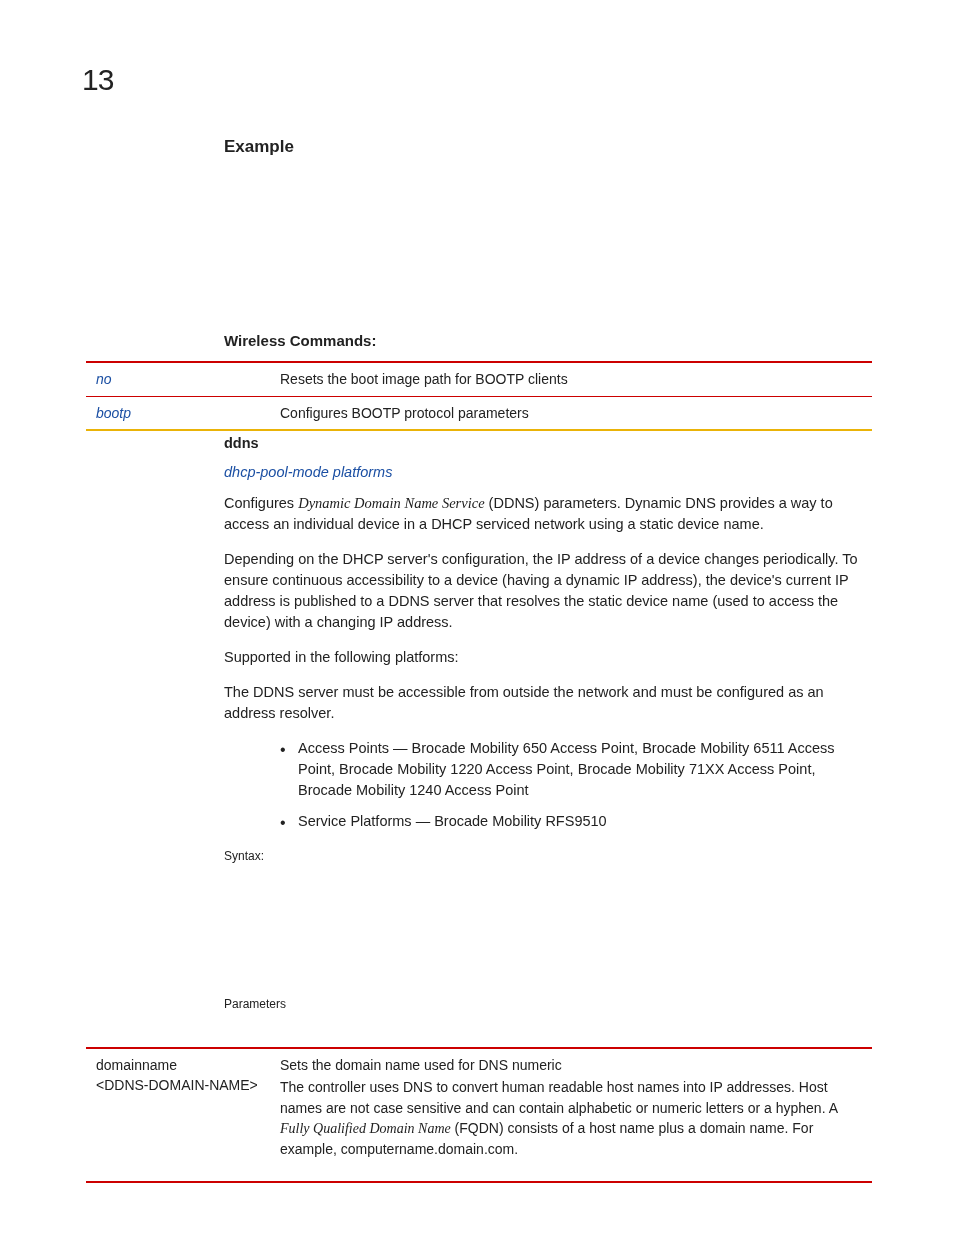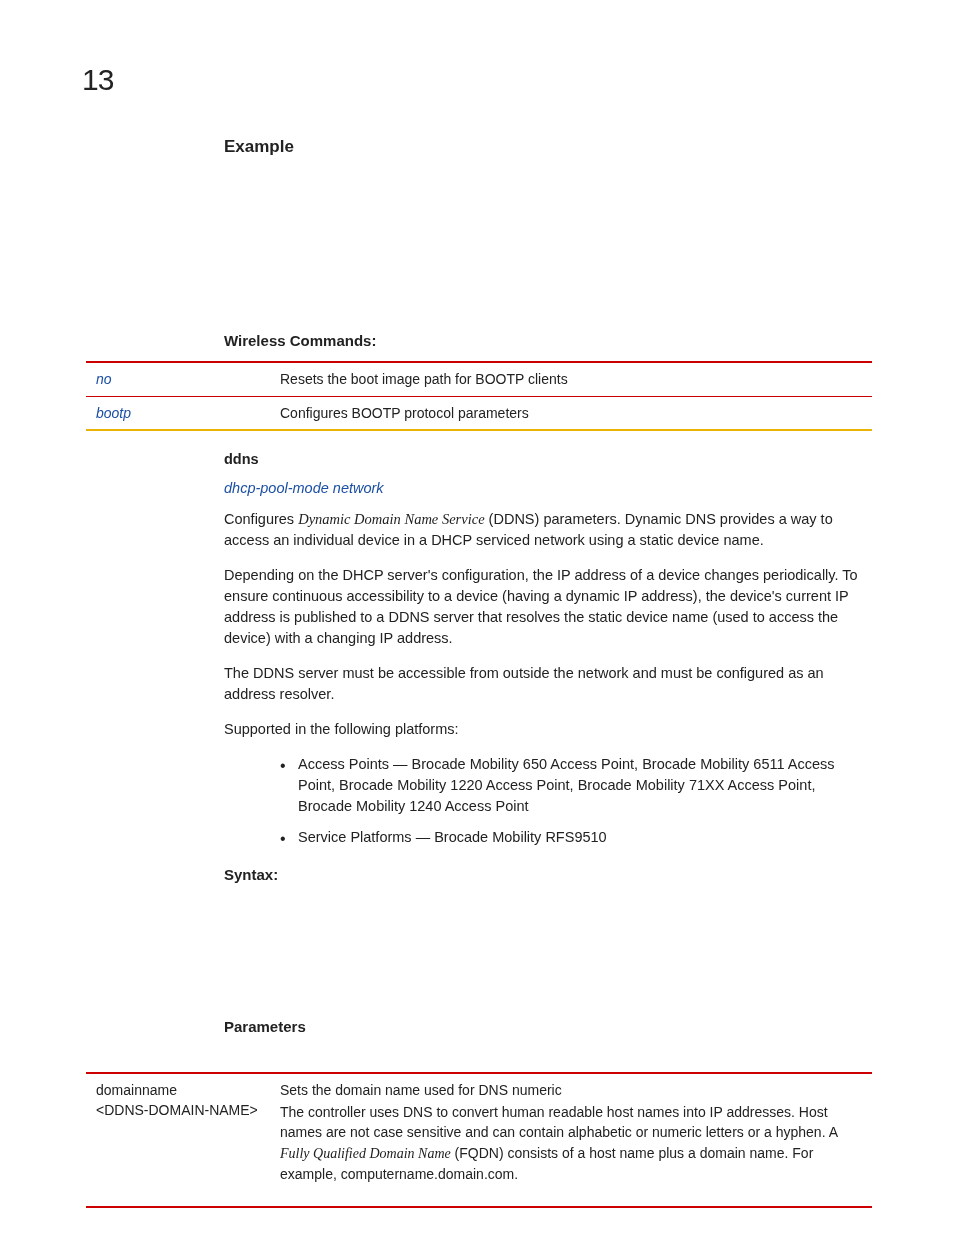--- a/index.html
+++ b/index.html
@@ -38,22 +38,22 @@
   }
   .vspace-150 { height: 150px; }
   .vspace-120 { height: 120px; }
   .related-heading {
     font-weight: 700;
     font-size: 15px;
     margin-top: 4px;
     margin-bottom: 10px;
   }
   .syntax-heading, .params-heading {
-    font-weight: 700;
-    font-size: 15px;
+    font-weight: 400;
+    font-size: 12px;
     margin-bottom: 10px;
   }
   table {
     border-collapse: collapse;
     width: 100%;
     font-size: 14px;
   }
   table.related-table tr td {
     padding: 6px 6px;
     border-bottom: 1px solid #C00;
@@ -64,21 +64,21 @@
   table.related-table tr:last-child td {
     border-bottom: 2px solid #eab308;
   }
   table.params-table tr td {
     padding: 6px 6px 20px 6px;
     border-top: 2px solid #C00;
     border-bottom: 2px solid #C00;
     vertical-align: top;
   }
   .link-blue { color: #1B4FA3; font-style: italic; }
-  .sub-h { font-weight: 700; font-size: 14.5px; margin: 18px 0 8px 0; }
+  .sub-h { font-weight: 700; font-size: 14.5px; margin: 2px 0 8px 0; }
   .link-line { color: #1B4FA3; font-style: italic; margin-bottom: 10px; display: block; }
   .para { margin-bottom: 14px; }
   .italic { font-style: italic; font-family: Liberation Serif, serif; }
   ul.platforms { list-style: none; padding-left: 56px; margin-bottom: 16px; }
   ul.platforms li { position: relative; margin-bottom: 10px; padding-left: 18px; }
   ul.platforms li::before {
     content: "•";
     position: absolute;
     left: 0;
     top: 0;
@@ -109,29 +109,29 @@
       </tr>
       <tr>
         <td class="col-cmd"><span class="link-blue">bootp</span></td>
         <td>Configures BOOTP protocol parameters</td>
       </tr>
     </tbody>
       </table>
   </div>
 
   <div class="sub-h">ddns</div>
-  <span class="link-line">dhcp-pool-mode network</span>
+  <span class="link-line">dhcp-pool-mode platforms</span>
 
   <p class="para">
     <span>Configures </span><span class="italic">Dynamic Domain Name Service</span><span> (DDNS) parameters. Dynamic DNS provides a way to access an individual device in a DHCP serviced network using a static device name.</span>
   </p>
 
   <p class="para">Depending on the DHCP server's configuration, the IP address of a device changes periodically. To ensure continuous accessibility to a device (having a dynamic IP address), the device's current IP address is published to a DDNS server that resolves the static device name (used to access the device) with a changing IP address.</p>
+  <p class="para">Supported in the following platforms:</p>
   <p class="para">The DDNS server must be accessible from outside the network and must be configured as an address resolver.</p>
-  <p class="para">Supported in the following platforms:</p>
 
   <ul class="platforms">
     <li>Access Points — Brocade Mobility 650 Access Point, Brocade Mobility 6511 Access Point, Brocade Mobility 1220 Access Point, Brocade Mobility 71XX Access Point, Brocade Mobility 1240 Access Point</li>
     <li>Service Platforms — Brocade Mobility RFS9510</li>
   </ul>
 
   <div class="syntax-heading">Syntax:</div>
   <div class="vspace-120"></div>
 
   <div class="params-heading">Parameters</div>

